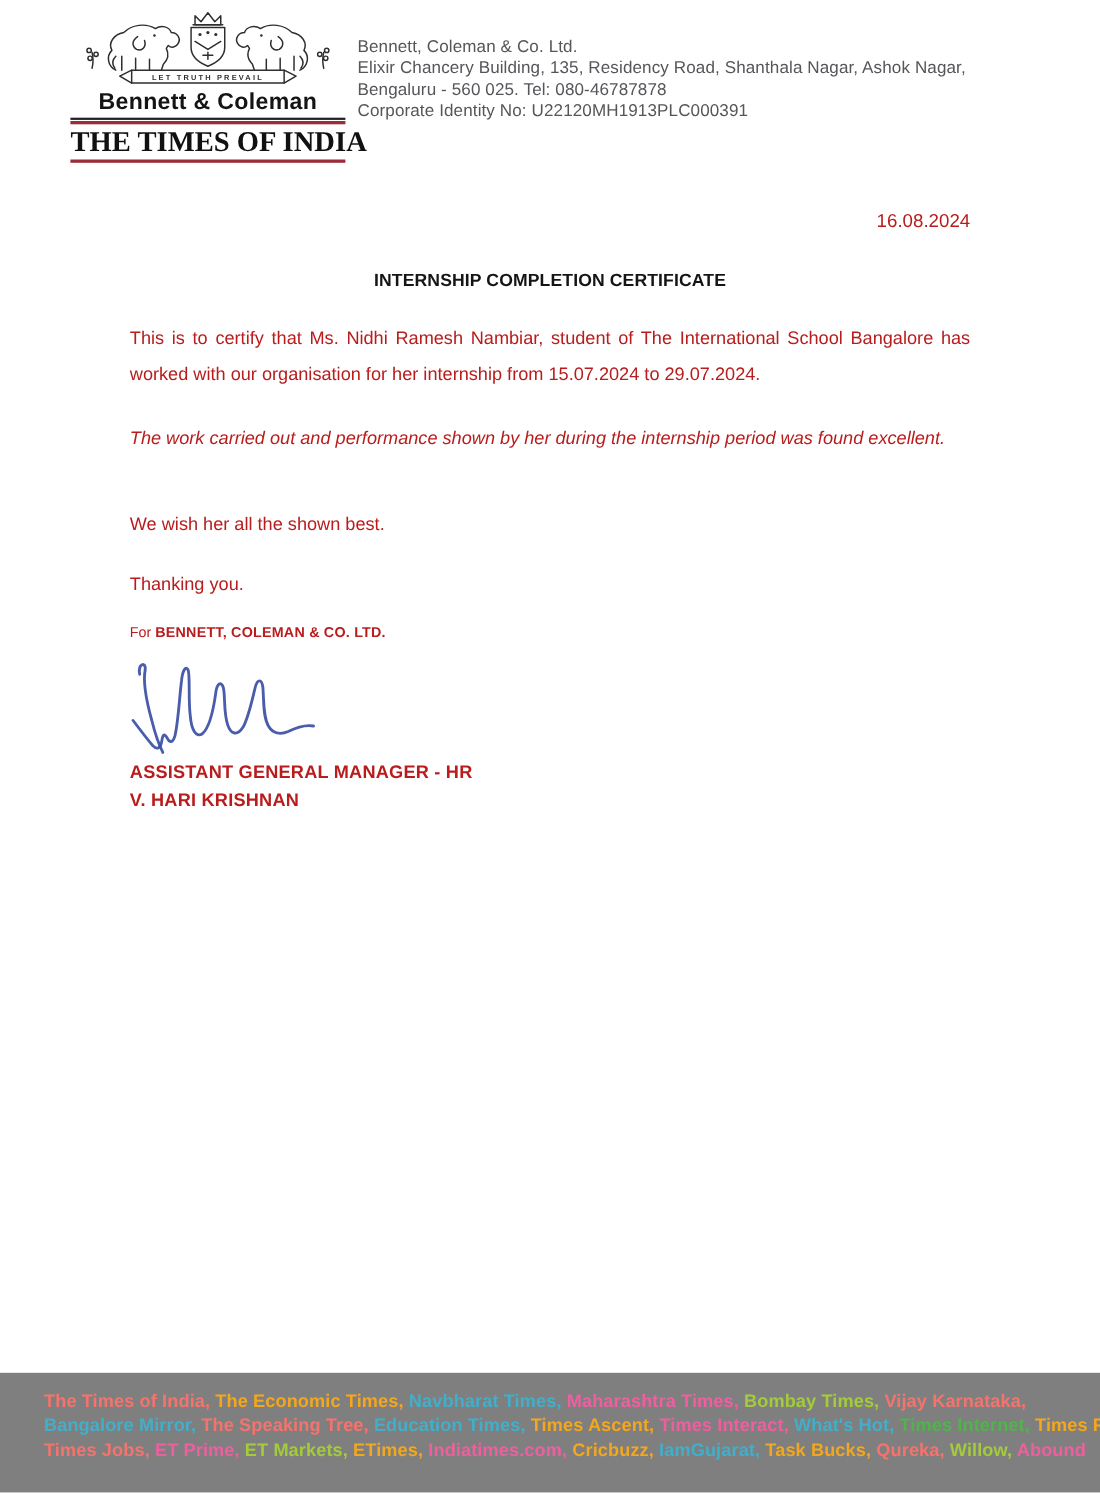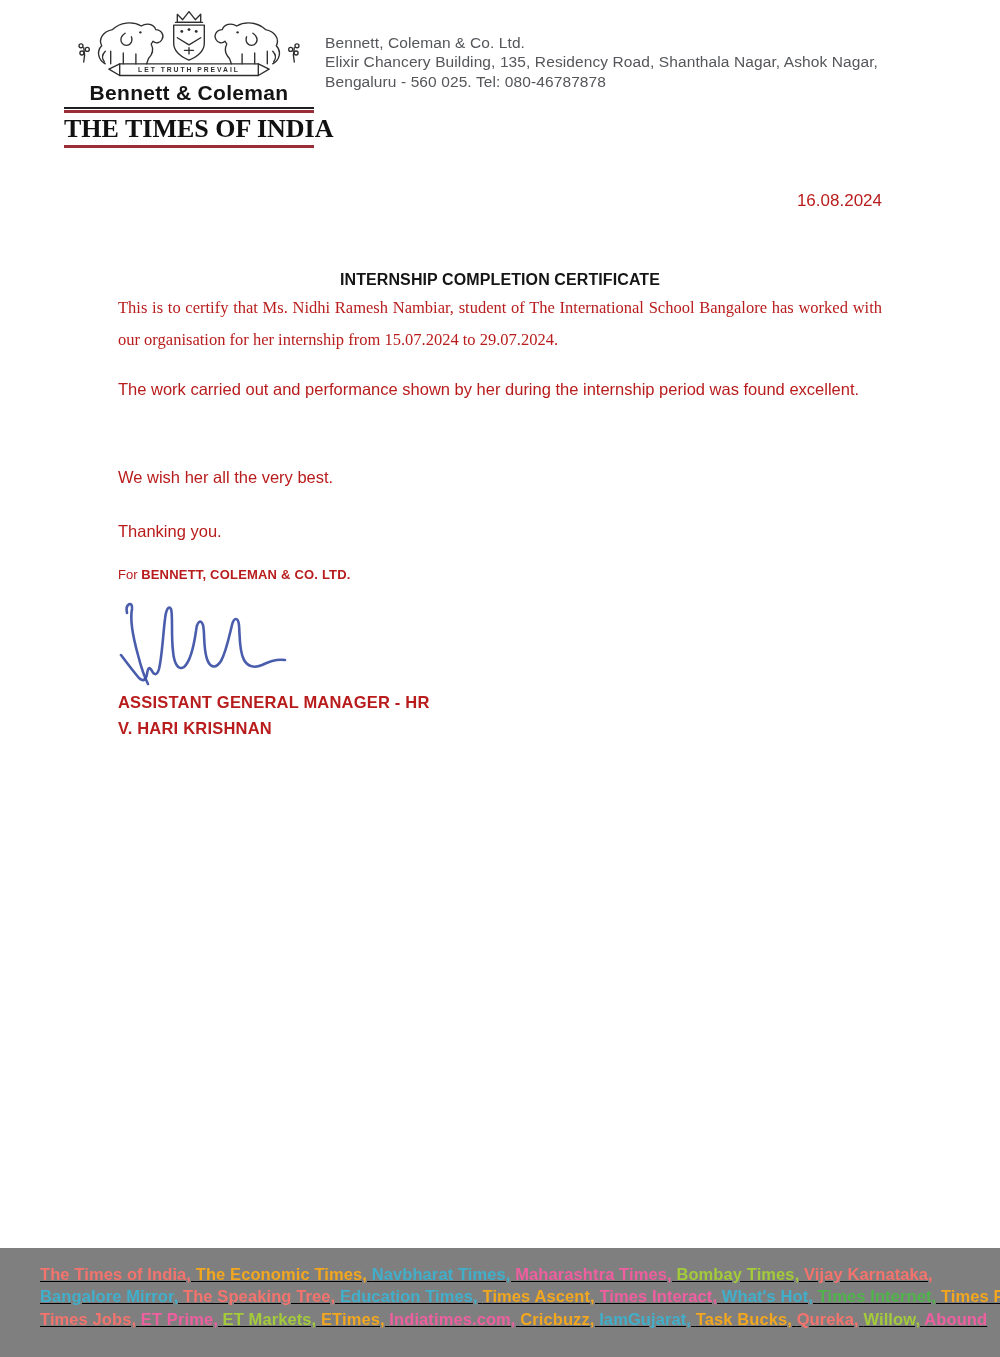--- a/index.html
+++ b/index.html
@@ -27,35 +27,35 @@
   .masthead{margin-top:1px;font-family:"Liberation Serif",serif;font-weight:700;
     font-size:26px;color:#111;letter-spacing:0;white-space:nowrap;}
   .address{position:absolute;left:325px;top:33px;width:620px;
     font-size:15.5px;line-height:19.4px;color:#55565a;letter-spacing:.1px;}
 
   
   .letter p,.letter div{color:#b91c1c;}
   .date{position:absolute;left:118px;right:118px;top:191px;text-align:right;
     font-size:17px;color:#1c1c1c;}
   .title{position:absolute;left:0;right:0;top:247px;text-align:center;
-    font-size:16px;font-weight:700;color:#151515;letter-spacing:.1px;margin-top:24px;}
+    font-size:16px;font-weight:700;color:#151515;letter-spacing:.1px;}
   .para{position:absolute;left:118px;right:118px;font-size:16.5px;line-height:32px;}
   .justify{text-align:justify;}
-  .p1{top:292px;font-family:Liberation Serif, serif;} .p2{top:373px;} .p3{top:461px;} .p4{top:515px;}
+  .p1{top:292px;} .p2{top:383px;font-style:italic;} .p3{top:461px;} .p4{top:515px;}
   .for-line{position:absolute;left:118px;top:567px;font-size:13px;}
   .for-line strong{font-weight:700;letter-spacing:.2px;}
   .signature{position:absolute;left:110px;top:597px;width:186px;height:92px;}
   .signature path{fill:none;stroke:var(--sig);stroke-width:2.6;
     stroke-linecap:round;stroke-linejoin:round;opacity:.92;}
   .signatory{position:absolute;left:118px;top:689px;font-size:16.5px;font-weight:700;
     line-height:26px;letter-spacing:.2px;color:#151515;}
 
   
   .brand-footer{position:absolute;left:0;right:0;top:1248px;bottom:0;
-    background:var(--footer-bg);padding:15px 0 0 40px;text-decoration:underline;}
+    background:var(--footer-bg);padding:15px 0 0 40px;}
   .footer-line{font-size:16.5px;font-weight:700;line-height:22.4px;
     white-space:nowrap;letter-spacing:.1px;}
 </style>
 </head>
 <body>
 
 <div class="page">
 
   <header>
     <div class="logo">
@@ -114,30 +114,31 @@
       <div class="rule-black"></div>
       <div class="rule-red"></div>
       <div class="masthead">THE TIMES OF INDIA</div>
       <div class="rule-red"></div>
     </div>
 
     <div class="address" id="address-block">
         <div>Bennett, Coleman &amp; Co. Ltd.</div>
         <div>Elixir Chancery Building, 135, Residency Road, Shanthala Nagar, Ashok Nagar,</div>
         <div>Bengaluru - 560 025. Tel: 080-46787878</div>
+        <div>Corporate Identity No: U22120MH1913PLC000391</div>
       </div>
   </header>
 
   <main class="letter">
     <div class="date">16.08.2024</div>
     <h1 class="title">INTERNSHIP COMPLETION CERTIFICATE</h1>
 
     <p class="para justify p1">This is to certify that Ms. Nidhi Ramesh Nambiar, student of The International School Bangalore has worked with our organisation for her internship from 15.07.2024 to 29.07.2024.</p>
     <p class="para justify p2">The work carried out and performance shown by her during the internship period was found excellent.</p>
-    <p class="para p3">We wish her all the very best.</p>
+    <p class="para p3">We wish her all the shown best.</p>
     <p class="para p4">Thanking you.</p>
 
     <p class="for-line"><span>For </span><strong>BENNETT, COLEMAN &amp; CO. LTD.</strong></p>
 
     <svg class="signature" viewBox="0 0 180 92" aria-hidden="true">
       <path d="M14 16 C12 6 20 4 19 12 C17 22 20 40 25 58 C28 70 31 79 35 87"></path>
       <path d="M8 58 C14 66 20 74 26 81 C30 85 33 83 34 77 C35 71 36 69 39 74 C41 78 44 79 46 72 C49 60 50 38 52 22 C53 12 56 8 58 12 C60 18 58 38 60 54 C61 66 65 74 71 70 C78 64 81 48 83 34 C84 24 88 22 90 28 C92 36 90 50 94 62 C97 71 103 72 108 64 C113 55 116 40 119 28 C121 20 125 20 126 28 C127 40 126 54 131 63 C135 70 142 71 149 68 C157 64 166 62 172 63"></path>
     </svg>
 
     <div class="signatory">

